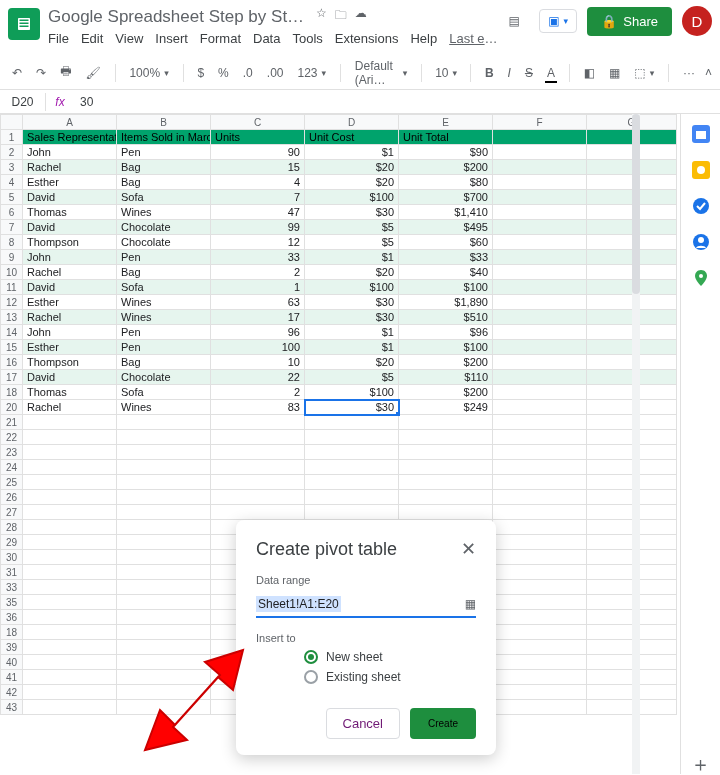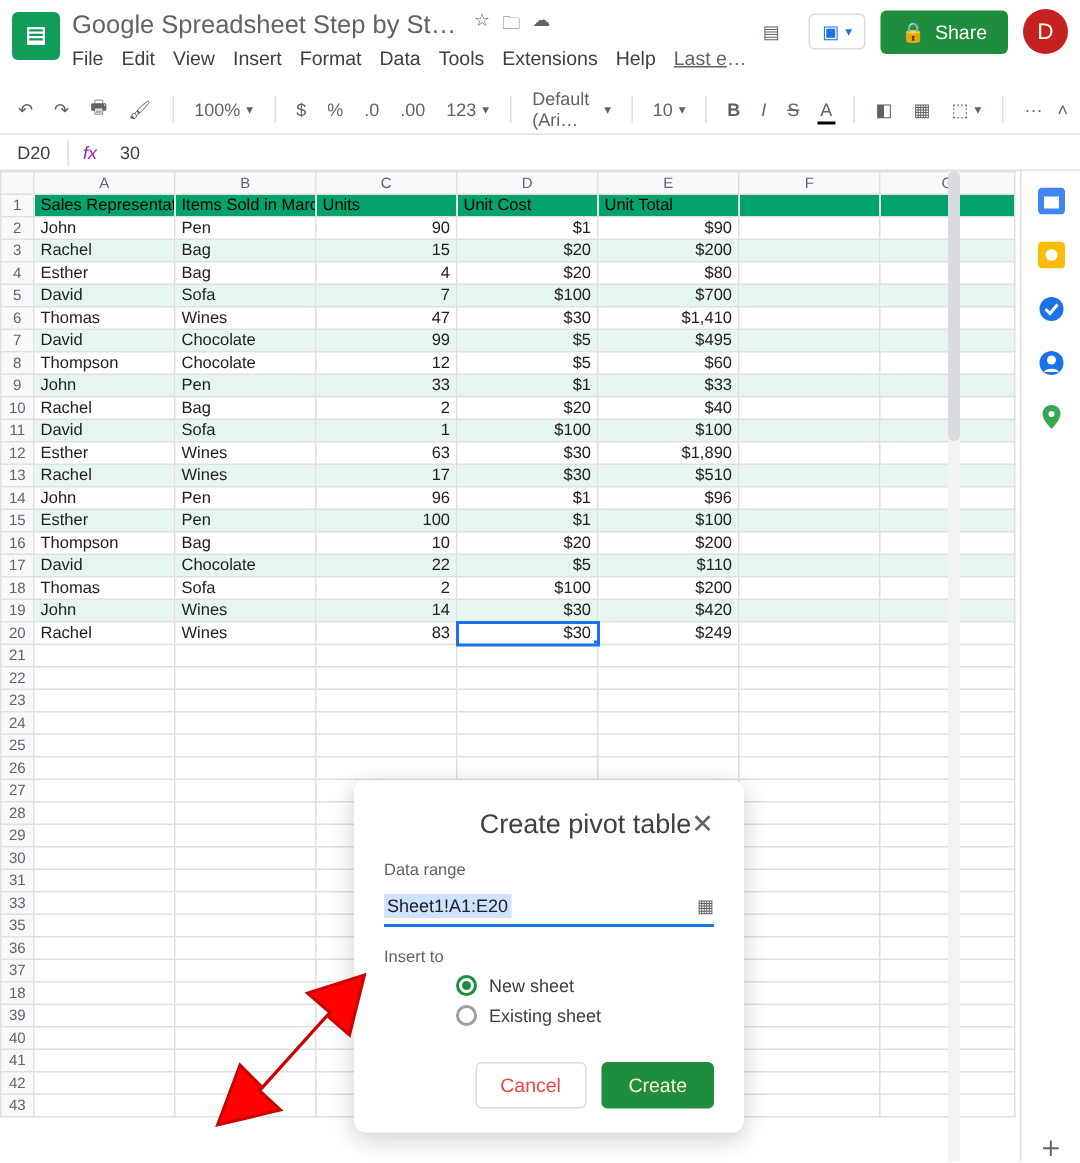--- a/index.html
+++ b/index.html
@@ -54,33 +54,33 @@
   .active-cell::after { content:""; position:absolute; right:-3px; bottom:-3px; width:5px; height:5px; background:#1a73e8;}
 
   
   .sidepanel { width:40px; border-left:1px solid #e0e0e0; display:flex; flex-direction:column; align-items:center; gap:16px; padding-top:10px; background:#fff;}
   .sp-ico { width:20px; height:20px; display:flex; align-items:center; justify-content:center; cursor:pointer;}
   .scr-track { position:absolute; right:40px; top:0; bottom:0; width:8px; background:#f1f3f4;}
   .scr-thumb { position:absolute; left:0; top:0; width:8px; height:180px; background:#dadce0; border-radius:4px;}
 
   
   .dialog { position:absolute; left:236px; top:520px; width:260px; background:#fff; border-radius:8px; box-shadow:0 4px 16px rgba(0,0,0,.2); padding:18px 20px 16px 20px;}
-  .dlg-head { display:flex; align-items:center; justify-content:flex-end; font-size:18px; color:#3c4043; margin-bottom:14px;}
+  .dlg-head { display:flex; align-items:center; justify-content:space-between; font-size:18px; color:#3c4043; margin-bottom:14px;}
   .dlg-close { cursor:pointer; color:#5f6368; font-size:18px;}
   .dlg-label { font-size:11px; color:#5f6368; margin-bottom:6px;}
   .dlg-field { display:flex; align-items:center; border-bottom:2px solid #1a73e8; padding:4px 0; margin-bottom:14px;}
   .dlg-field span.sel { background:#cfe2ff; padding:1px 2px; font-size:12px; color:#202124;}
   .dlg-grid-ico { margin-left:auto; color:#5f6368; cursor:pointer;}
   .radio-row { display:flex; align-items:center; gap:8px; font-size:12px; color:#3c4043; margin:6px 0;padding-left:48px;}
   .radio { width:14px; height:14px; border-radius:50%; border:2px solid #9aa0a6; display:inline-block; position:relative;}
   .radio.checked { border-color:#1e8e3e;}
   .radio.checked::after { content:""; position:absolute; inset:2px; border-radius:50%; background:#1e8e3e;}
   .dlg-actions { display:flex; justify-content:flex-end; gap:10px; margin-top:24px;}
-  .btn-flat { background:none; border:1px solid #dadce0; border-radius:4px; padding:7px 16px; color:#ef4444; cursor:pointer; font-size:13px;}
-  .btn-prim { background:#1e8e3e; border:none; border-radius:4px; padding:7px 18px; color:#fef9c3; cursor:pointer; font-size:13px;}
+  .btn-flat { background:none; border:1px solid #dadce0; border-radius:4px; padding:7px 16px; color:#701a75; cursor:pointer; font-size:13px;}
+  .btn-prim { background:#1e8e3e; border:none; border-radius:4px; padding:7px 18px; color:#000000; cursor:pointer; font-size:10px;}
 
   
   .arrow { position:absolute; left:115px; top:640px; pointer-events:none;}
 </style>
 </head>
 <body>
 
 <div class="titlebar">
   <div class="app-icon">
     <svg viewBox="0 0 24 24">
@@ -359,30 +359,20 @@
           <tr>
             <th class="rowhdr">18</th>
             <td>Thomas</td>
             <td>Sofa</td>
             <td class="num">2</td>
             <td class="num">$100</td>
             <td class="num">$200</td>
             <td></td>
             <td></td>
           </tr>
-          <tr class="banded">
-            <th class="rowhdr">19</th>
-            <td>John</td>
-            <td>Wines</td>
-            <td class="num">14</td>
-            <td class="num">$30</td>
-            <td class="num">$420</td>
-            <td></td>
-            <td></td>
-          </tr>
           <tr>
             <th class="rowhdr">20</th>
             <td>Rachel</td>
             <td>Wines</td>
             <td class="num">83</td>
             <td class="num active-cell">$30</td>
             <td class="num">$249</td>
             <td></td>
             <td></td>
           </tr>
@@ -511,30 +501,20 @@
             <td></td>
             <td></td>
             <td class="num"></td>
             <td class="num"></td>
             <td class="num"></td>
             <td></td>
             <td></td>
           </tr>
           <tr>
             <th class="rowhdr">36</th>
-            <td></td>
-            <td></td>
-            <td class="num"></td>
-            <td class="num"></td>
-            <td class="num"></td>
-            <td></td>
-            <td></td>
-          </tr>
-          <tr>
-            <th class="rowhdr">37</th>
             <td></td>
             <td></td>
             <td class="num"></td>
             <td class="num"></td>
             <td class="num"></td>
             <td></td>
             <td></td>
           </tr>
           <tr>
             <th class="rowhdr">18</th>

